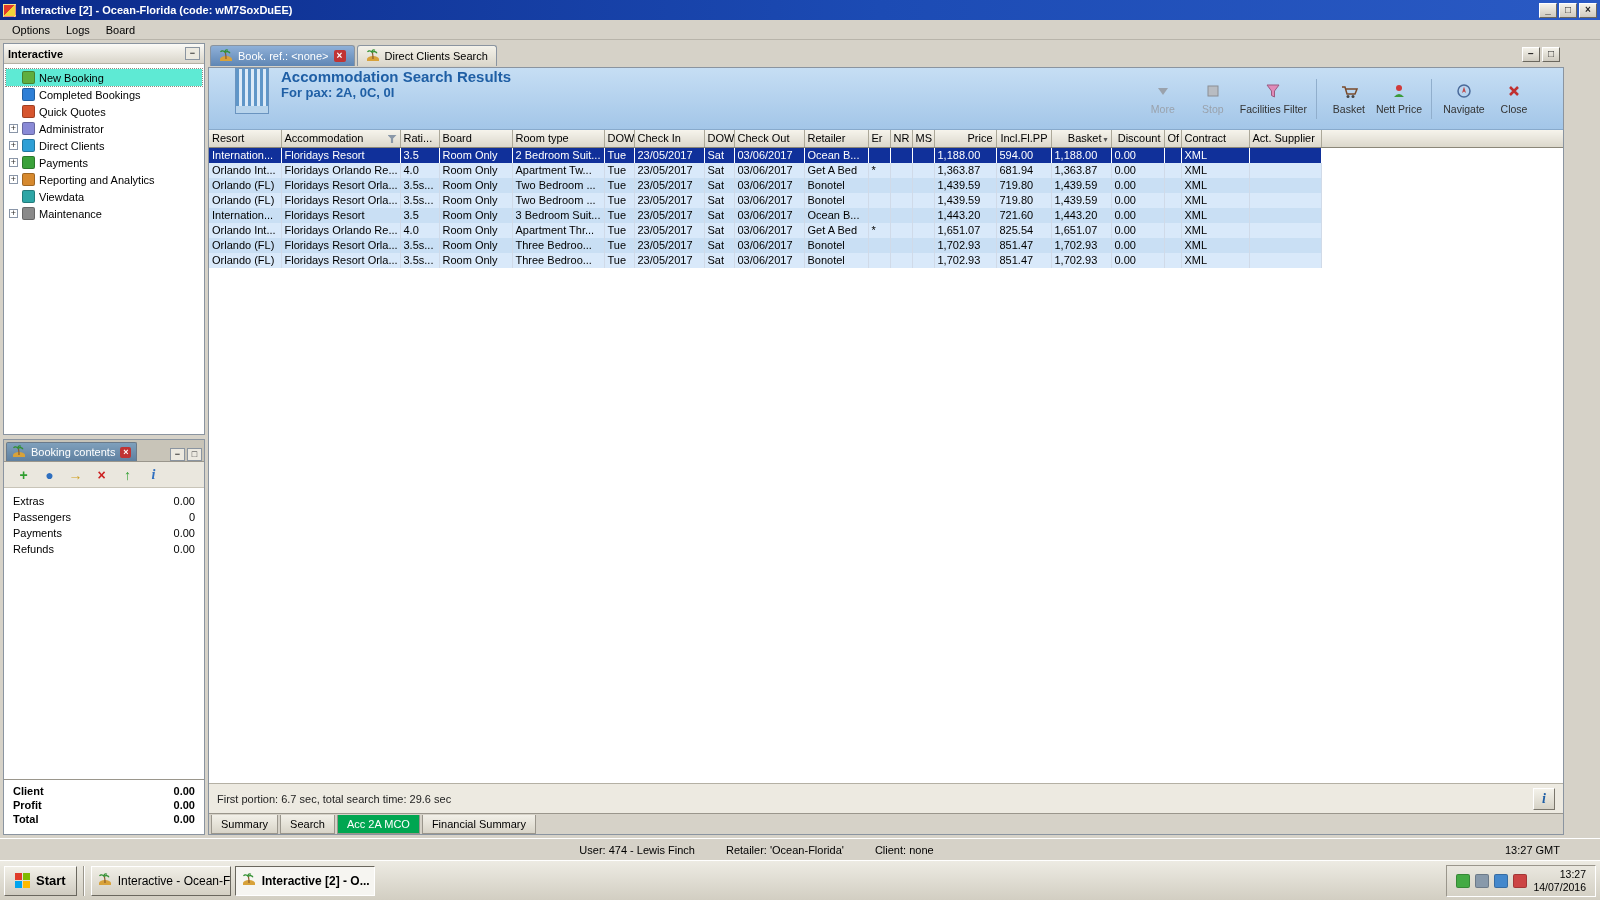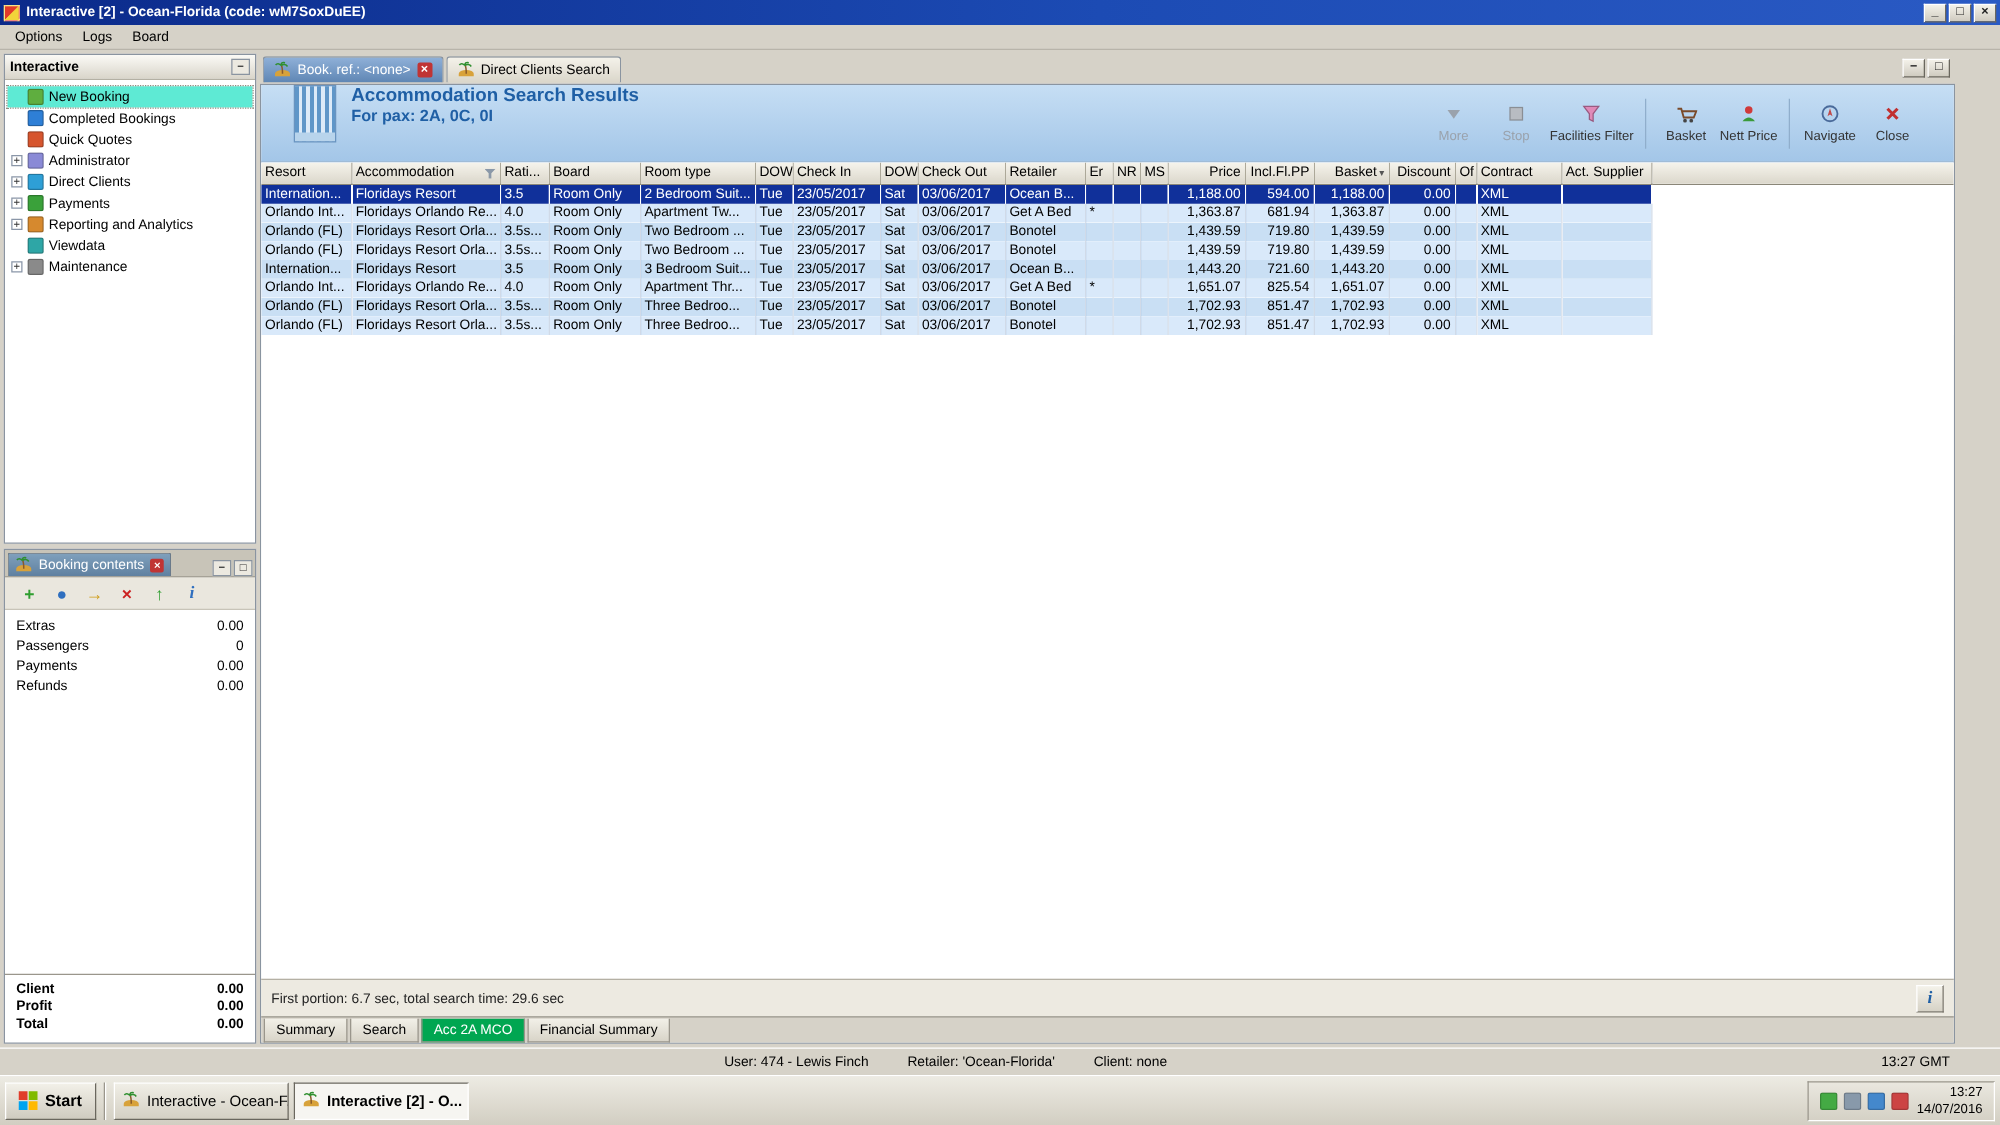--- a/index.html
+++ b/index.html
@@ -78,21 +78,21 @@
   .tb-sep{width:1px;height:40px;background:#90aecc;margin:0 5px}
 
   .results-bar{height:18px;flex:none;background:#EDEAE1;border-bottom:1px solid #b4b0a4;font-weight:bold;padding:2px 6px}
   .grid-area{flex:1;min-height:0;background:#fff;overflow:hidden}
   table{border-collapse:collapse;width:100%;table-layout:fixed;font-size:11px}
   th.gh{height:17px;background:linear-gradient(#F6F4EC,#DBD7CB);border-right:1px solid #ACA899;border-bottom:1px solid #8A8678;
     font-weight:normal;text-align:left;padding:0 3px;white-space:nowrap;overflow:hidden;position:relative}
   th.gh.r{text-align:right}
   th.gh.filler{border-right:none}
   td{height:15px;line-height:15px;padding:0 3px;white-space:nowrap;overflow:hidden;border-right:1px solid rgba(120,150,190,.35)}
-  td.r{text-align:right}
+  td.r{}
   tr.grow.odd td{background:#D9E9FA}
   tr.grow.even td{background:#C9DFF4}
   tr.grow.sel td{background:var(--sel,#10309a);color:#fff;border-right-color:rgba(255,255,255,.25)}
   td.fillc{background:#fff !important;color:#000;border-right:none}
   .funnel{position:absolute;right:3px;top:5px;width:9px;height:8px;background:#8a98a8;
     clip-path:polygon(0 0,100% 0,62% 45%,62% 100%,38% 100%,38% 45%)}
   .sortmark{font-size:8px;margin-left:2px;color:#555}
 
   .status-line{height:30px;flex:none;background:#EDEAE1;border-top:1px solid #b4b0a4;display:flex;align-items:center;padding:0 8px;color:#222}
   .status-line .spacer{flex:1}

